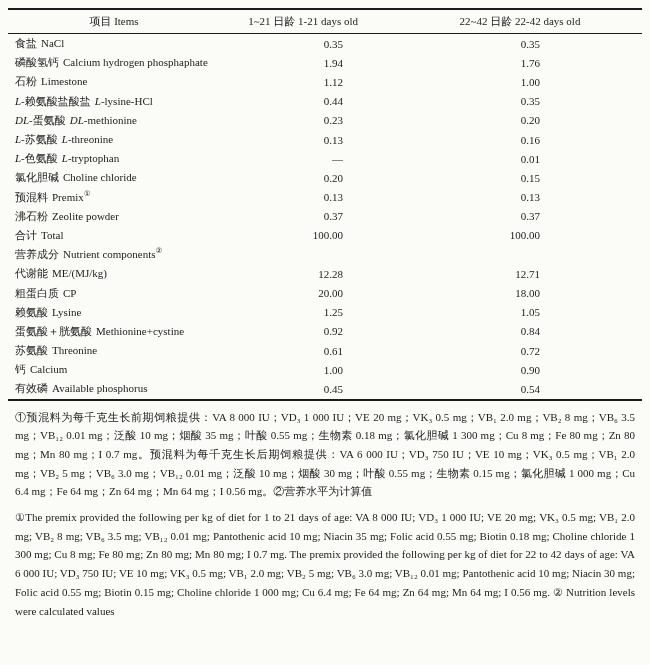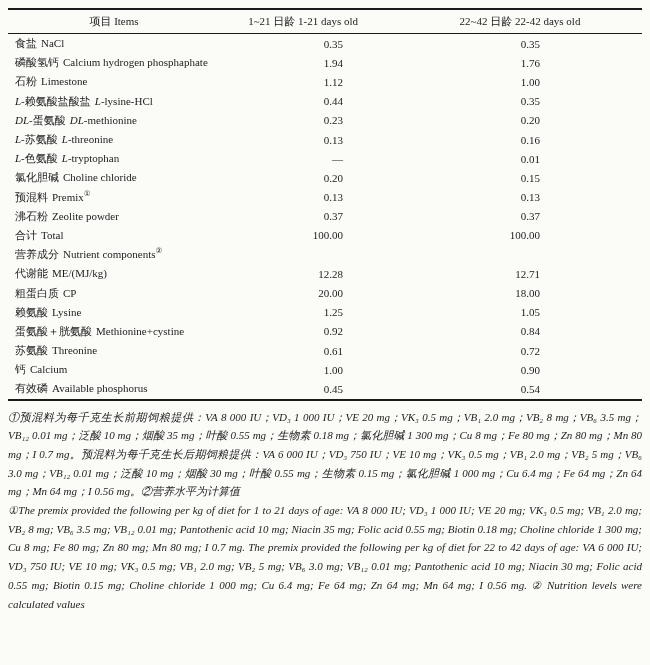--- a/index.html
+++ b/index.html
@@ -50,21 +50,21 @@
   i.pre { font-style:italic; }
   sup { font-size:7.5px; line-height:0; }
 
   .footnotes {
     margin-top:7px;
     width:634px;
     font-size:11px;
     line-height:18.7px;
     text-align:justify;
   }
-  .footnotes p { margin:0;font-style:italic; }
+  .footnotes p { margin:7px; }
 </style>
 </head>
 <body>
 
 <div class="page">
 
   <table class="ingredients">
     <colgroup>
       <col class="w1">
         <col class="w2">

